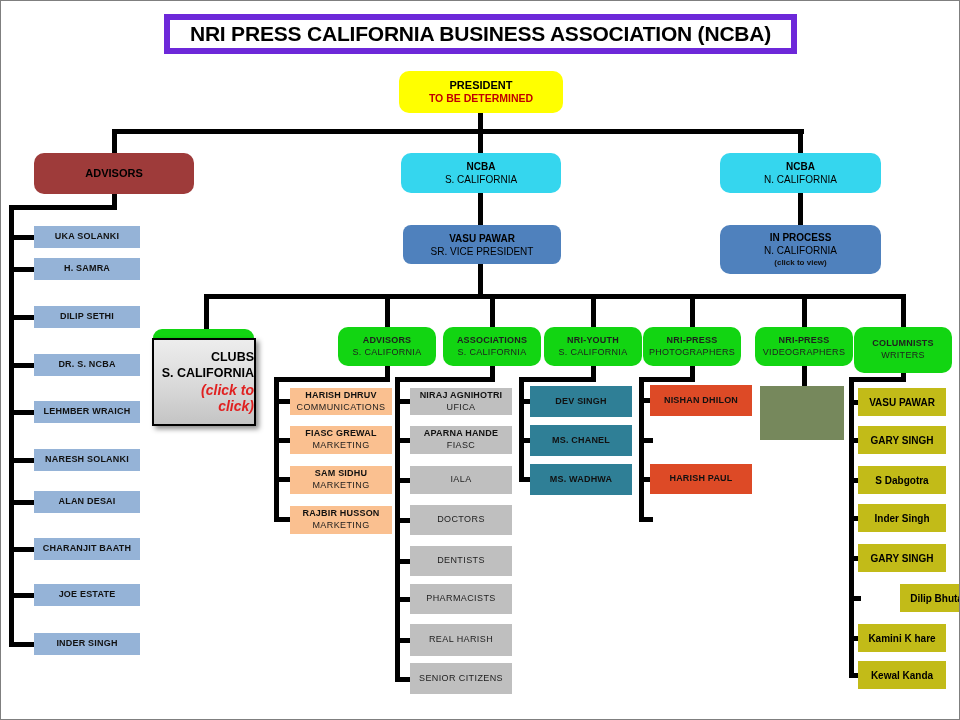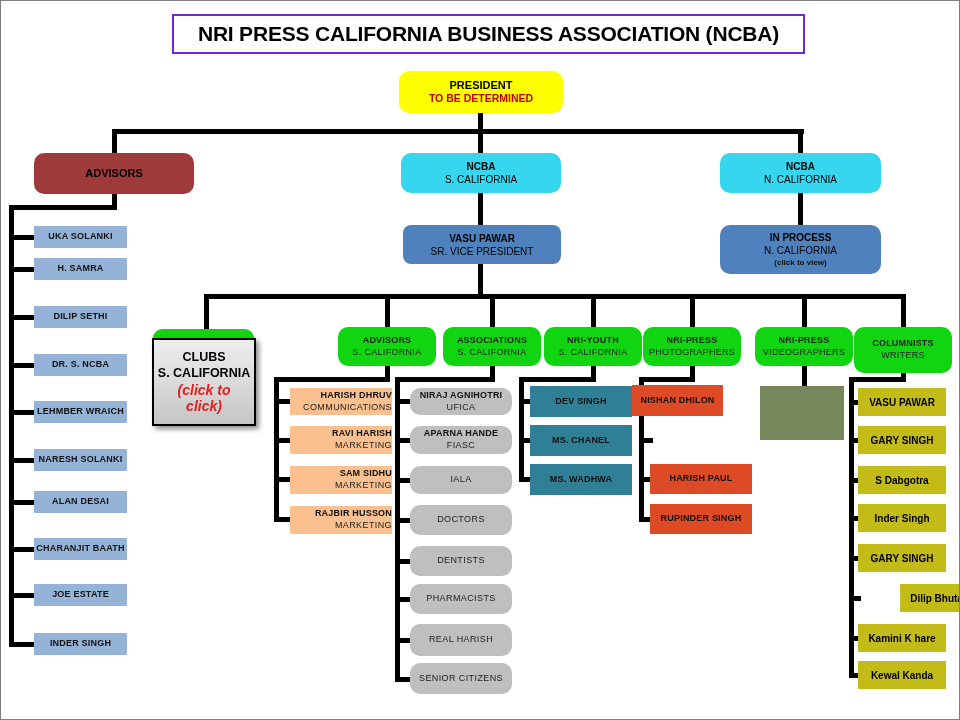--- a/index.html
+++ b/index.html
@@ -8,46 +8,46 @@
     border:1px solid #7f7f7f;overflow:hidden;
     font-family:"Liberation Sans",sans-serif;color:#000;
   }
   .ln{position:absolute;background:#000;display:block;}
   .bx{
     position:absolute;display:flex;flex-direction:column;align-items:center;
     justify-content:center;text-align:center;line-height:1.3;box-sizing:border-box;
   }
   .r10{border-radius:10px;}
   .r8{border-radius:8px;}
-  .titlebox{border:2px solid #6d28d9;background:#fff;font-weight:bold;font-size:21px;letter-spacing:-0.2px;margin-left:8px;}
+  .titlebox{border:6px solid #6d28d9;background:#fff;font-weight:bold;font-size:21px;letter-spacing:-0.2px;}
   .yellow{background:#FFFF00;align-items:center;}
   .cyan{background:#35D6EE;}
   .maroon{background:#9E3B3A;}
   .blue{background:#4F81BD;}
   .lblue{background:#95B3D7;}
   .green{background:#12D512;}
-  .peach{background:#FAC090;align-items:flex-end;}
-  .grayb{background:#BFBFBF;border-radius:10px;}
+  .peach{background:#FAC090;}
+  .grayb{background:#BFBFBF;}
   .teal{background:#2F7F96;}
   .ored{background:#DD4A26;}
   .olive{background:#76885C;}
   .dyellow{background:#C2BB18;}
   .t11b{font-size:11px;font-weight:bold;}
   .t10{font-size:10px;}
   .t10b{font-size:10px;font-weight:bold;}
   .t9{font-size:9px;letter-spacing:0.4px;color:#1d1d1d;}
   .t9b{font-size:9px;font-weight:bold;letter-spacing:0.2px;color:#111;}
   .hdr1{font-size:9px;font-weight:bold;color:#1f1f1f;letter-spacing:0.2px;}
   .hdr2{font-size:9px;color:#1f1f1f;letter-spacing:0.3px;}
   .subred{color:#C00000;font-weight:bold;font-size:10.5px;}
   .note{font-size:8px;font-weight:bold;color:#111;margin-top:1px;}
-  .member{left:33px;width:93px;height:22px;text-align:right;}
+  .member{left:33px;width:106px;height:22px;text-align:right;}
   .clubsbody{
     background:linear-gradient(180deg,#ededed 0%,#d9d9d9 55%,#c4c4c4 100%);
-    border:2px solid #000;box-shadow:3px 3px 5px rgba(0,0,0,0.45);
+    border:2px solid #000;box-shadow:3px 3px 5px rgba(0,0,0,0.45);align-items:flex-end;
   }
   .clubs-t{font-size:12.5px;font-weight:bold;line-height:1.25;}
   .clubs-red{font-size:14px;font-weight:bold;font-style:italic;color:#E02020;line-height:1.15;}
 </style>
 </head>
 <body>
 
 <div id="canvas">
 
   <i class="ln" style="left:477px;top:112px;width:5px;height:42px"></i>
@@ -226,21 +226,21 @@
   <div class="bx green r10" style="left:853px;top:326px;width:98px;height:46px">
     <span class="hdr1">COLUMNISTS</span>
     <span class="hdr2">WRITERS</span>
   </div>
 
   <div class="bx peach" style="left:289px;top:387px;width:102px;height:27px">
     <span class="t9b">HARISH DHRUV</span>
     <span class="t9">COMMUNICATIONS</span>
   </div>
   <div class="bx peach" style="left:289px;top:425px;width:102px;height:28px">
-    <span class="t9b">RAVI HARISH</span>
+    <span class="t9b">FIASC GREWAL</span>
     <span class="t9">MARKETING</span>
   </div>
   <div class="bx peach" style="left:289px;top:465px;width:102px;height:28px">
     <span class="t9b">SAM SIDHU</span>
     <span class="t9">MARKETING</span>
   </div>
   <div class="bx peach" style="left:289px;top:505px;width:102px;height:28px">
     <span class="t9b">RAJBIR HUSSON</span>
     <span class="t9">MARKETING</span>
   </div>
@@ -275,29 +275,26 @@
   <div class="bx teal t9b" style="left:529px;top:385px;width:102px;height:31px">
       <span>DEV SINGH</span>
     </div>
   <div class="bx teal t9b" style="left:529px;top:424px;width:102px;height:31px">
       <span>MS. CHANEL</span>
     </div>
   <div class="bx teal t9b" style="left:529px;top:463px;width:102px;height:31px">
       <span>MS. WADHWA</span>
     </div>
 
-  <div class="bx ored t9b" style="left:631px;top:384px;width:91px;height:31px">
+  <div class="bx ored t9b" style="left:649px;top:384px;width:102px;height:31px">
       <span>NISHAN DHILON</span>
     </div>
   <div class="bx ored t9b" style="left:649px;top:463px;width:102px;height:30px">
       <span>HARISH PAUL</span>
     </div>
-  <div class="bx ored t9b" style="left:649px;top:503px;width:102px;height:30px">
-      <span>RUPINDER SINGH</span>
-    </div>
 
   <div class="bx olive" style="left:759px;top:385px;width:84px;height:54px"></div>
 
   <div class="bx dyellow t10b" style="left:857px;top:387px;width:88px;height:28px">
       <span>VASU PAWAR</span>
     </div>
   <div class="bx dyellow t10b" style="left:857px;top:425px;width:88px;height:28px">
       <span>GARY SINGH</span>
     </div>
   <div class="bx dyellow t10b" style="left:857px;top:465px;width:88px;height:28px">

